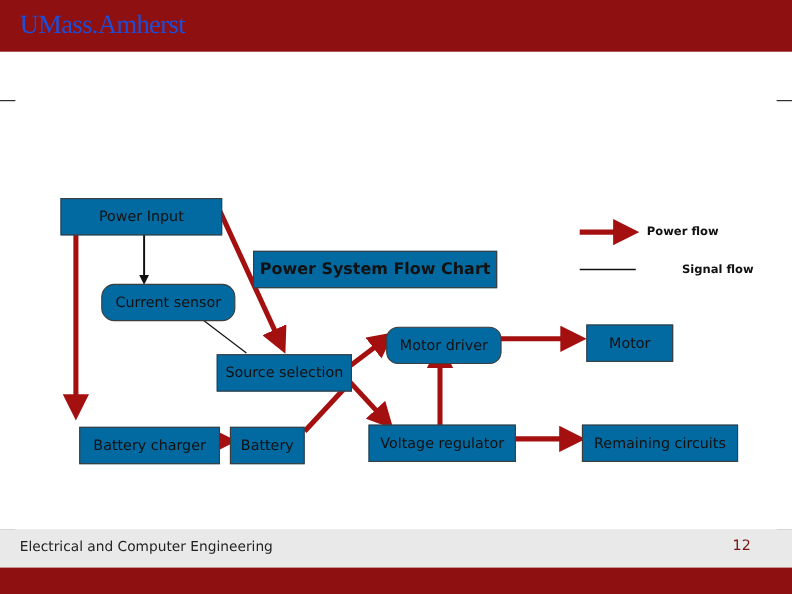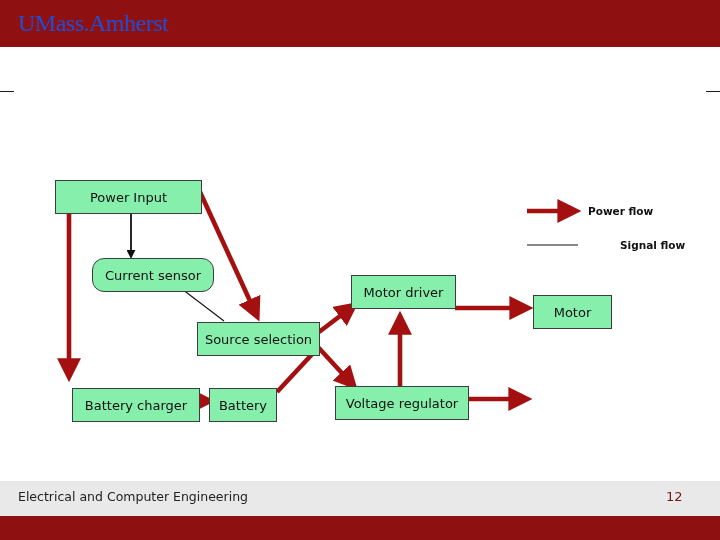--- a/index.html
+++ b/index.html
@@ -90,21 +90,21 @@
   
   .canvas {
     position: absolute;
     left: 0; top: 92px;
     width: 720px; height: 389px;
   }
   .node {
     position: absolute;
     box-sizing: border-box;
     border: 1px solid #3d3d3d;
-    background: #86efac;
+    background: #0369a1;
     color: #111111;
     font-family: "DejaVu Sans", sans-serif;
     font-size: 13px;
     line-height: 1;
     display: flex;
     align-items: center;
     justify-content: center;
     white-space: nowrap;
     padding: 16px 7px;
   }
@@ -167,29 +167,31 @@
     <path d="M468,307 L524,307" stroke="#a41010" stroke-width="4.6" fill="none" marker-end="url(#arrowRed)"></path>
 
     <path d="M176,309 L207,309" stroke="#a41010" stroke-width="4.6" fill="none" marker-end="url(#arrowRed)"></path>
 
     <path d="M277,300 L316,258" stroke="#a41010" stroke-width="4.6" fill="none"></path>
 
     <path d="M527,119 L573,119" stroke="#a41010" stroke-width="4.6" fill="none" marker-end="url(#arrowRed)"></path>
     <path d="M527,153 L578,153" stroke="#111111" stroke-width="1.2" fill="none"></path>
   </svg>
 
+  <div class="node title" style="left:230px; top:136px; width:222px; height:26px;">Power System Flow Chart</div>
 
   <div class="node" style="left:55px; top:88px; width:147px; height:27px;">Power Input</div>
   <div class="node" style="left:92px; top:166px; width:122px; height:26px;border-radius:12px;">Current sensor</div>
   <div class="node" style="left:197px; top:230px; width:123px; height:26px;">Source selection</div>
   <div class="node" style="left:48px; top:296px; width:128px; height:26px;margin-left:24px;">Battery charger</div>
   <div class="node" style="left:209px; top:296px; width:68px; height:26px;text-align:center;">Battery</div>
-  <div class="node" style="left:351px; top:183px; width:105px; height:25px;">Motor driver</div>
+  <div class="node" style="left:351px; top:205px; width:105px; height:25px;border-radius:11px;">Motor driver</div>
   <div class="node" style="left:533px; top:203px; width:79px; height:26px;">Motor</div>
   <div class="node" style="left:335px; top:294px; width:134px; height:26px;">Voltage regulator</div>
+  <div class="node" style="left:529px; top:294px; width:142px; height:26px;">Remaining circuits</div>
 
   <div class="legend-label" style="left:588px; top:113px;">Power flow</div>
   <div class="legend-label" style="left:620px; top:147px;">Signal flow</div>
 </div>
 
 <div class="rule-left-2"></div>
 <div class="rule-right-2"></div>
 <div class="footer-band"></div>
 <div class="footer-text">Electrical and Computer Engineering</div>
 <div class="footer-page">12</div>

